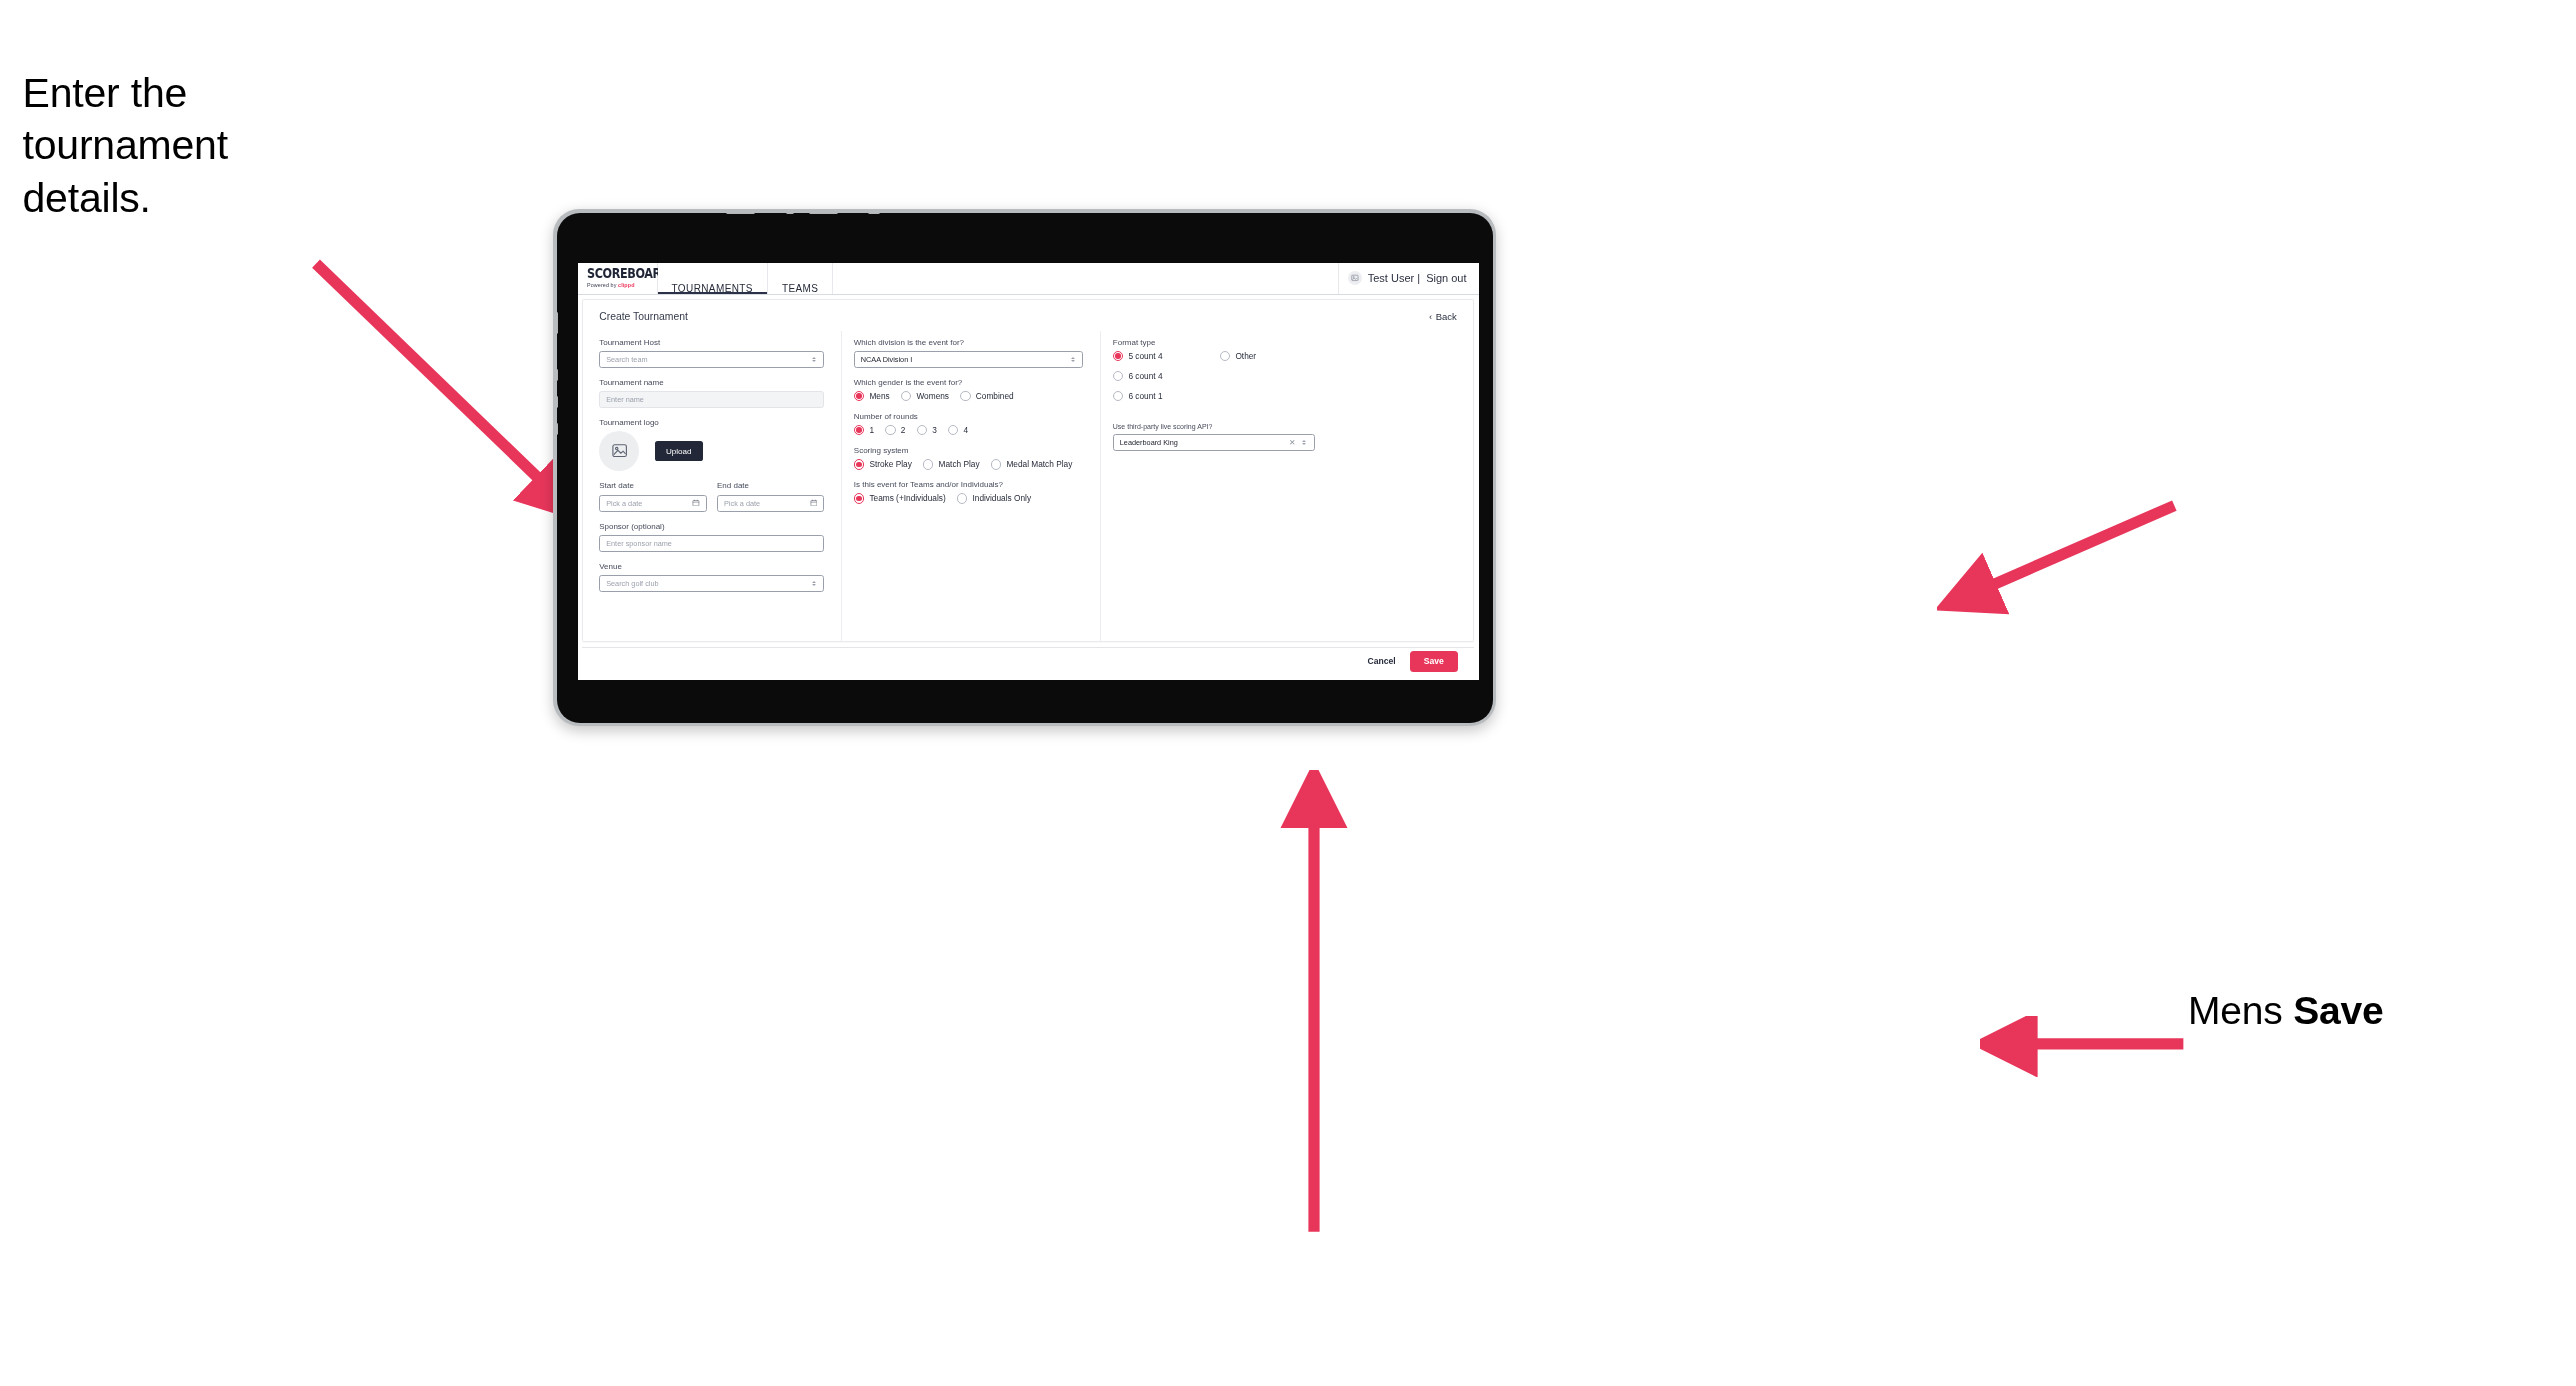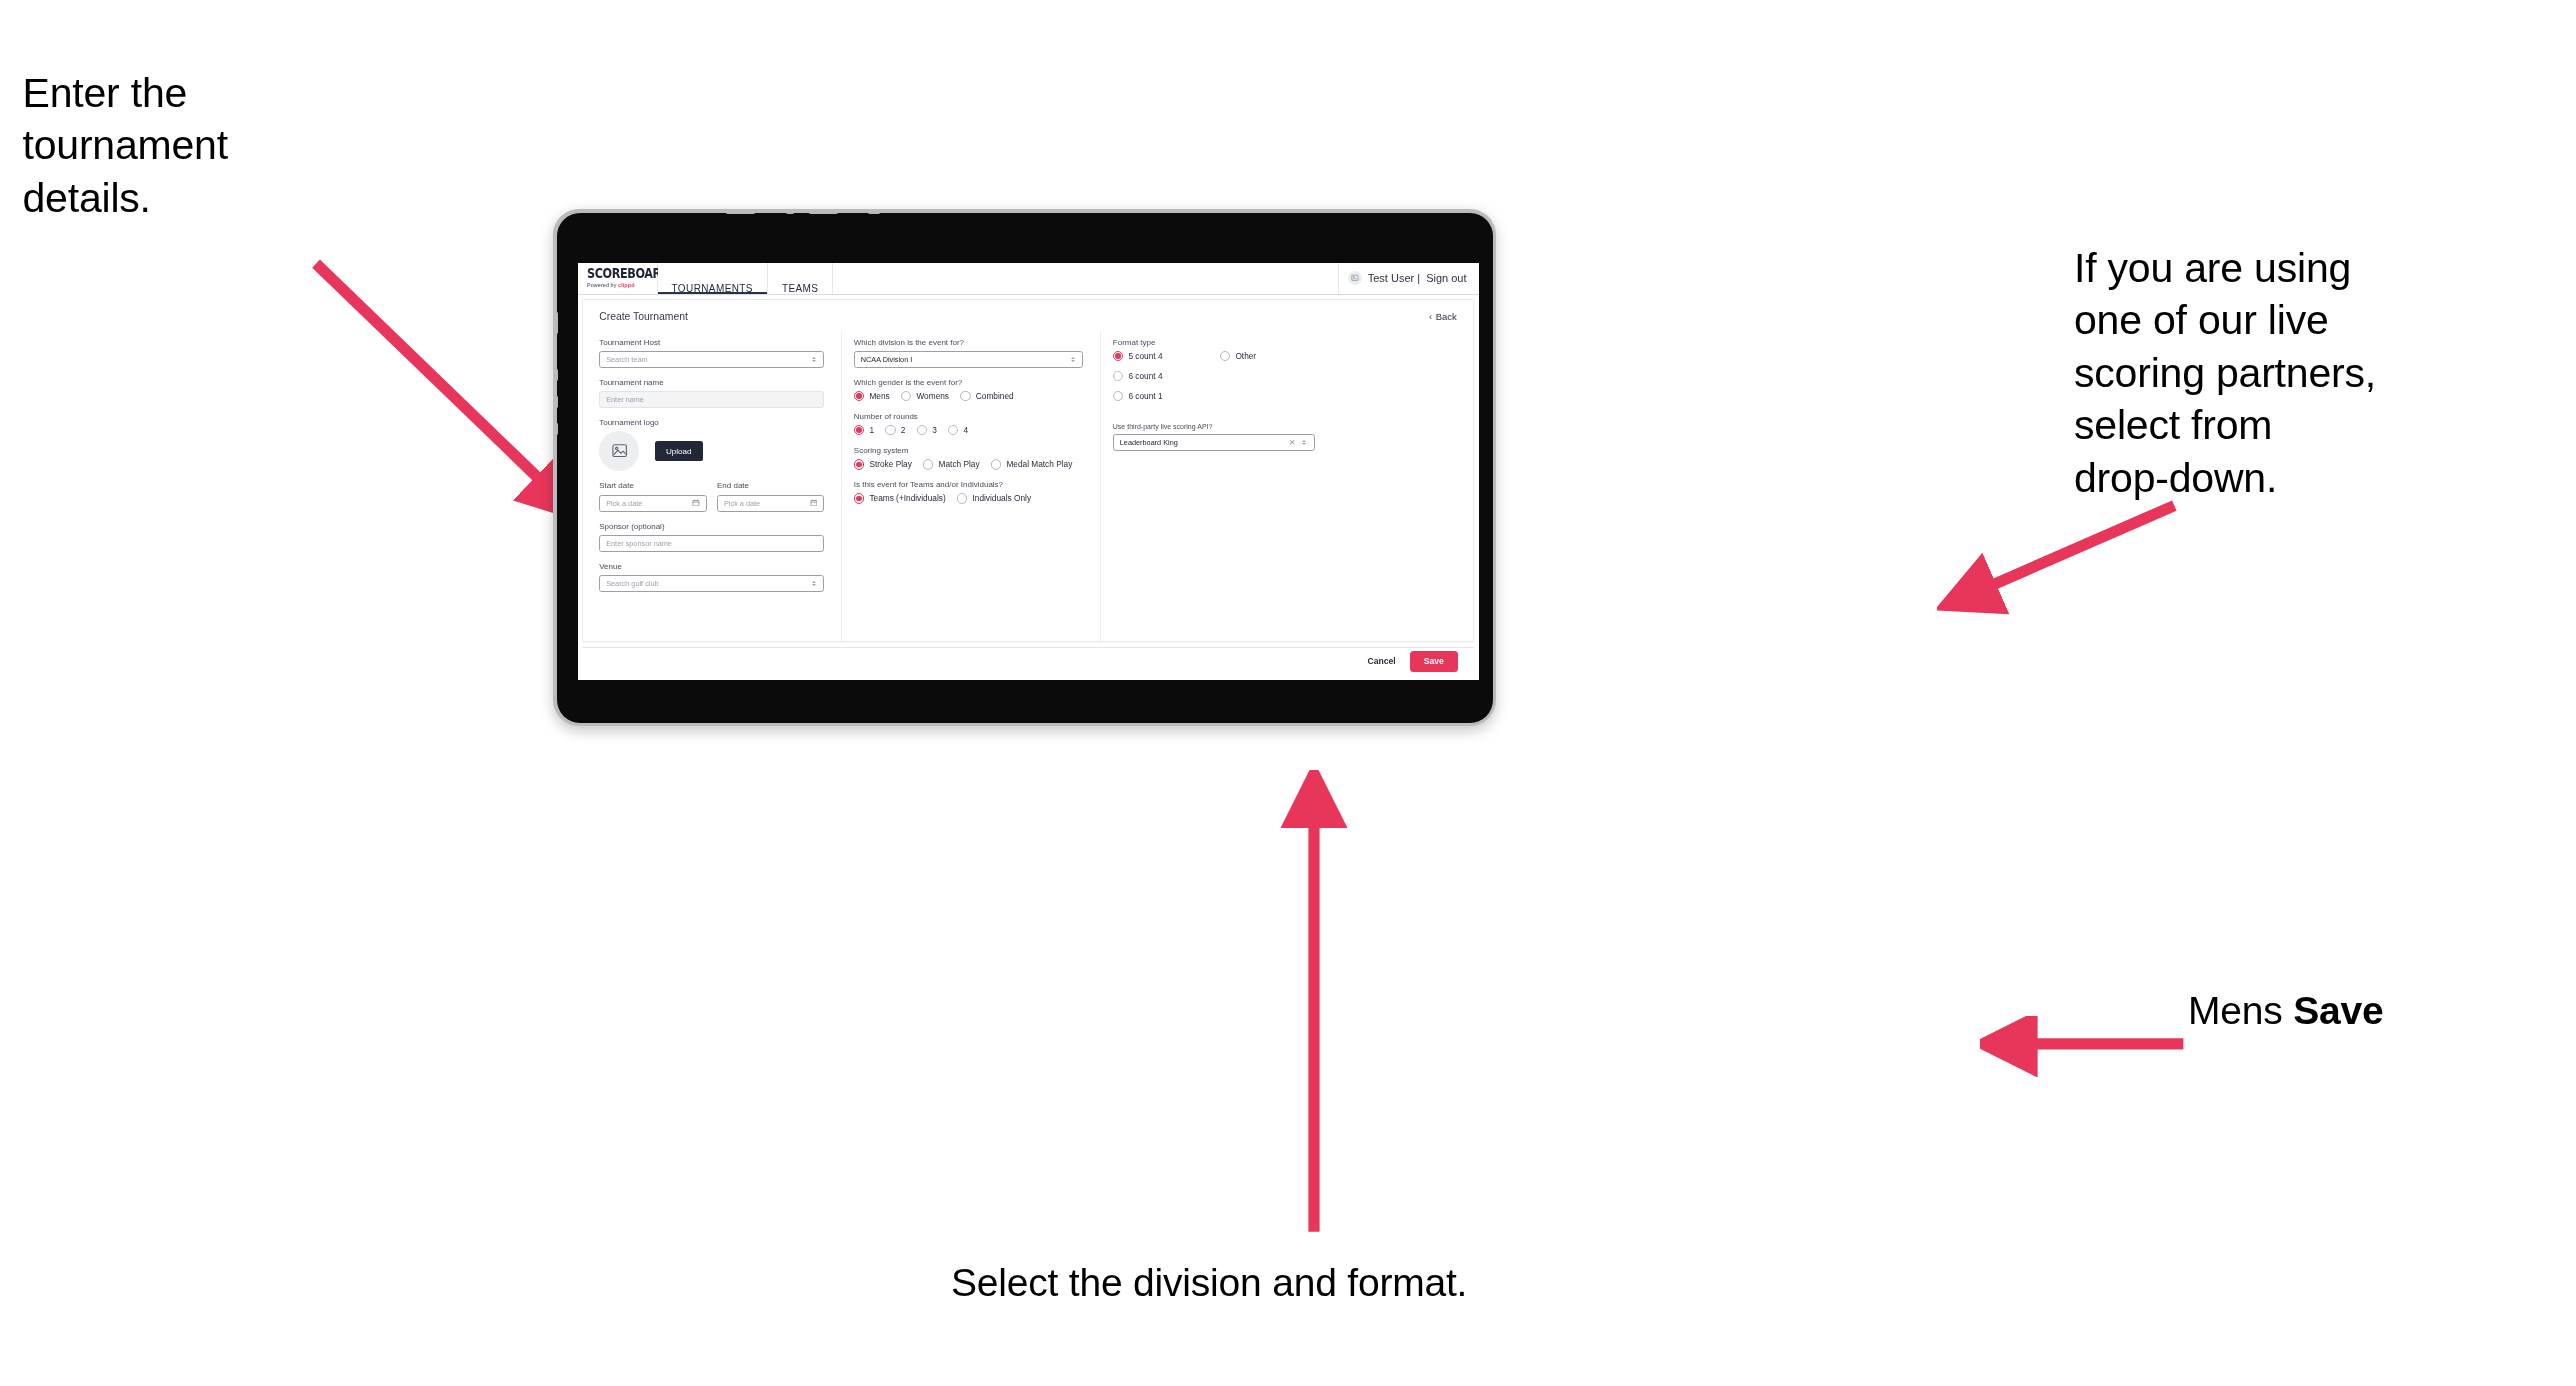--- a/index.html
+++ b/index.html
@@ -198,29 +198,23 @@
 </style>
 </head>
 <body>
 
 <div id="stage">
 
   <div class="annot" id="annot-left">Enter the
 tournament
 details.</div>
 
-  <div class="annot" id="annot-right">If you are using
-one of our live
-scoring partners,
-select from
-drop-down.</div>
 
   <div class="annot" id="annot-save"><span>Mens </span><b>Save</b></div>
 
-  <div class="annot" id="annot-bottom">Select the division and format.</div>
 
   <svg class="arrow" style="left:294px; top:242px;" width="329" height="285" viewBox="0 0 380 330">
     <defs>
       <marker id="ah1" markerWidth="6" markerHeight="6" refX="3.2" refY="3" orient="auto">
         <path d="M0,0 L6,3 L0,6 z" fill="#e8365b"></path>
       </marker>
     </defs>
     <line x1="25" y1="25" x2="310" y2="300" stroke="#e8365b" stroke-width="13" marker-end="url(#ah1)"></line>
   </svg>
 

